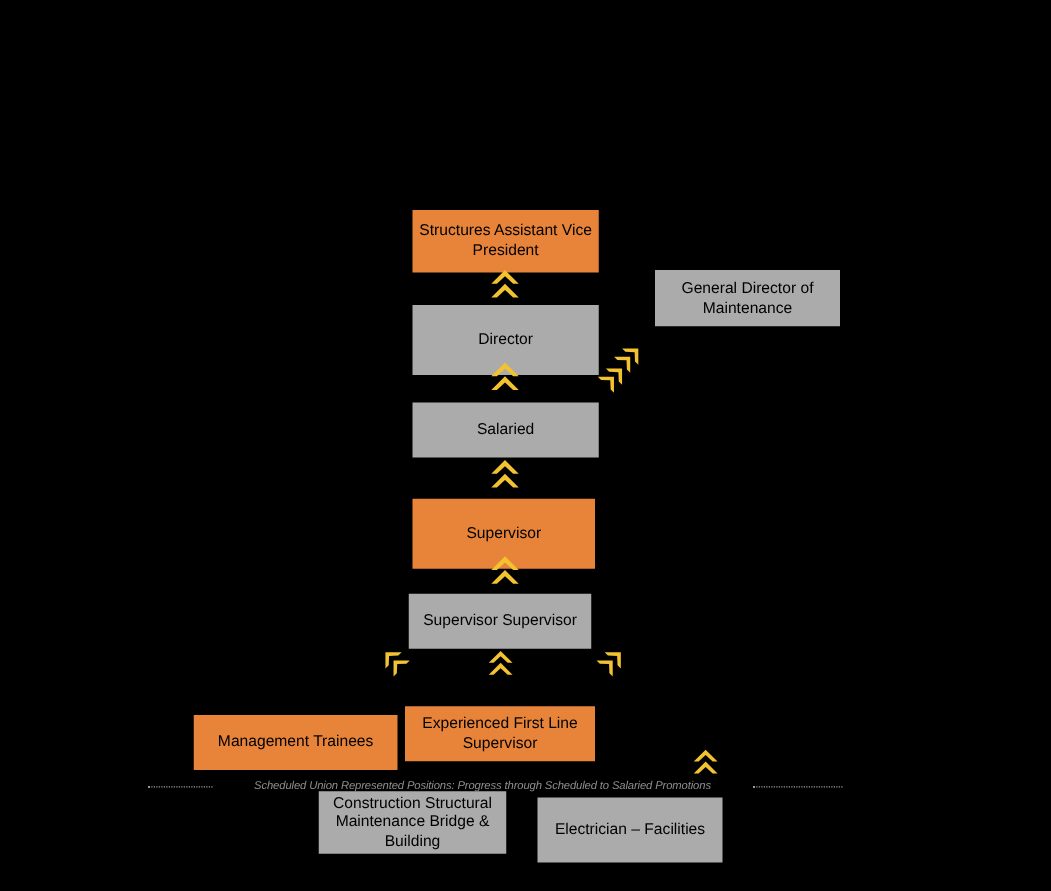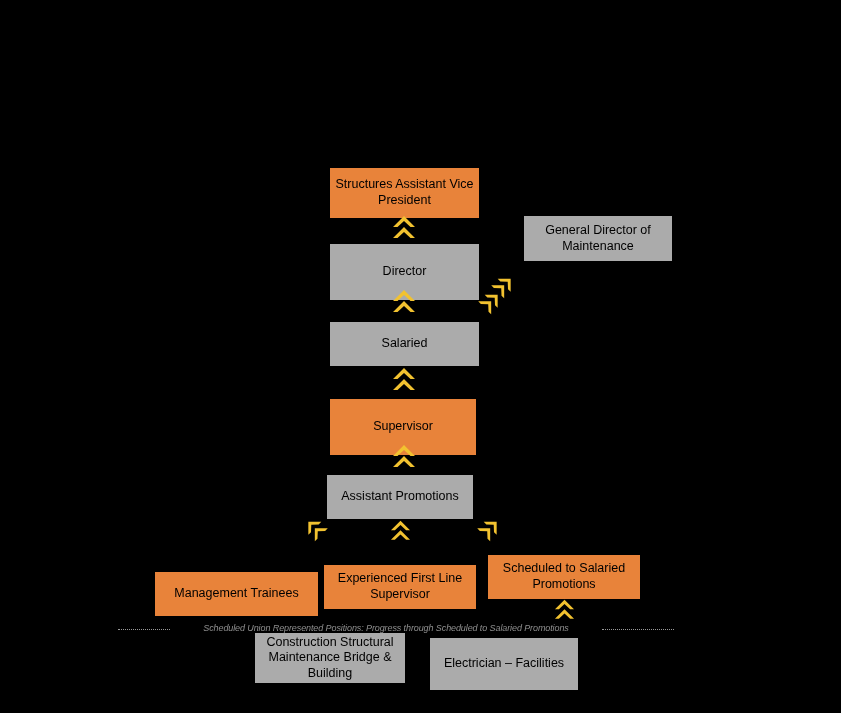--- a/index.html
+++ b/index.html
@@ -129,21 +129,21 @@
   </div>
 
   <div class="arrow" style="left:391px; top:443px;">
     <svg viewBox="0 0 26 30" aria-hidden="true">
       <path d="M13 2 L24 13 L19.5 13 L13 7 L6.5 13 L2 13 Z" fill="#F2C230"></path>
       <path d="M13 13 L24 24 L19.5 24 L13 18 L6.5 24 L2 24 Z" fill="#F2C230"></path>
     </svg>
   </div>
 
   <div class="node gray" style="left:327px; top:475px; width:146px; height:44px;">
-    <span class="node-label">Assistant Promotions</span>
+    <span class="node-label">Supervisor Supervisor</span>
   </div>
 
   <div class="arrow diag-left" style="left:305px; top:517px; width:22px; height:25px;">
     <svg viewBox="0 0 26 30" aria-hidden="true">
       <path d="M13 2 L24 13 L19.5 13 L13 7 L6.5 13 L2 13 Z" fill="#F2C230"></path>
       <path d="M13 13 L24 24 L19.5 24 L13 18 L6.5 24 L2 24 Z" fill="#F2C230"></path>
     </svg>
   </div>
 
   <div class="arrow" style="left:389px; top:519px; width:23px; height:26px;">
@@ -161,23 +161,20 @@
   </div>
 
   <div class="node orange" style="left:155px; top:572px; width:163px; height:44px;">
     <span class="node-label">Management Trainees</span>
   </div>
 
   <div class="node orange" style="left:324px; top:555px; width:152px; height:44px;margin-top:10px;">
     <span class="node-label">Experienced First Line Supervisor</span>
   </div>
 
-  <div class="node orange" style="left:488px; top:555px; width:152px; height:44px;">
-    <span class="node-label">Scheduled to Salaried Promotions</span>
-  </div>
 
   <div class="arrow" style="left:553px; top:598px; width:23px; height:26px;">
     <svg viewBox="0 0 26 30" aria-hidden="true">
       <path d="M13 2 L24 13 L19.5 13 L13 7 L6.5 13 L2 13 Z" fill="#F2C230"></path>
       <path d="M13 13 L24 24 L19.5 24 L13 18 L6.5 24 L2 24 Z" fill="#F2C230"></path>
     </svg>
   </div>
 
   <div class="dotted-line" style="left:118px; top:629px; width:52px;"></div>
   <div class="dotted-line" style="left:602px; top:629px; width:72px;"></div>

